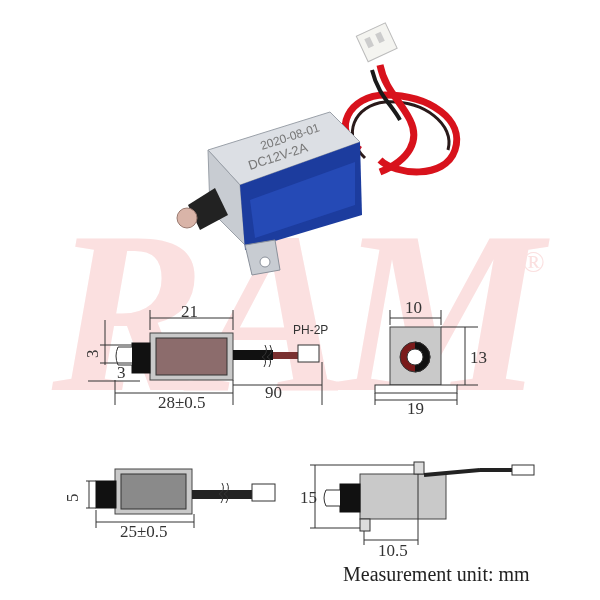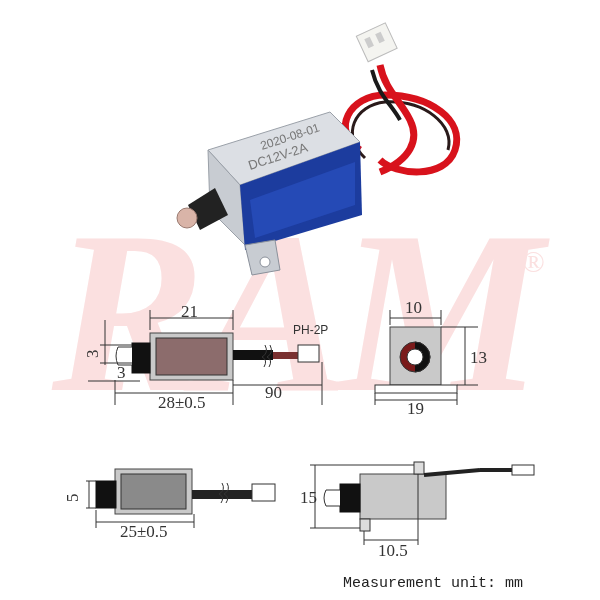--- a/index.html
+++ b/index.html
@@ -1,18 +1,18 @@
 <!DOCTYPE html>
 <html><head>
 <meta charset="utf-8">
 <style>
   html, body { margin:0; padding:0; background:#ffffff; }
   body { width:600px; height:600px; position:relative; overflow:hidden; font-family:"Liberation Serif", serif; }
   .wm { position:absolute; font-family:"Liberation Serif", serif; font-style:italic; color:#fbe0e0; font-weight:bold; }
-  .unit { position:absolute; left:343px; top:575px; font-family:Liberation Mono, monospace; font-size:15px; color:#222; }
+  .unit { position:absolute; left:343px; top:563px; font-family:Liberation Serif, serif; font-size:20px; color:#222; }
   svg { position:absolute; left:0; top:0; }
 </style>
 </head>
 <body>
 
 <div class="wm" style="left:52px; top:180px; font-size:230px; letter-spacing:-10px;">RAM</div>
 <div class="wm" style="left:522px; top:245px; font-size:30px; font-style:normal; font-weight:normal;">®</div>
 
 <svg width="600" height="600" viewBox="0 0 600 600">
 

